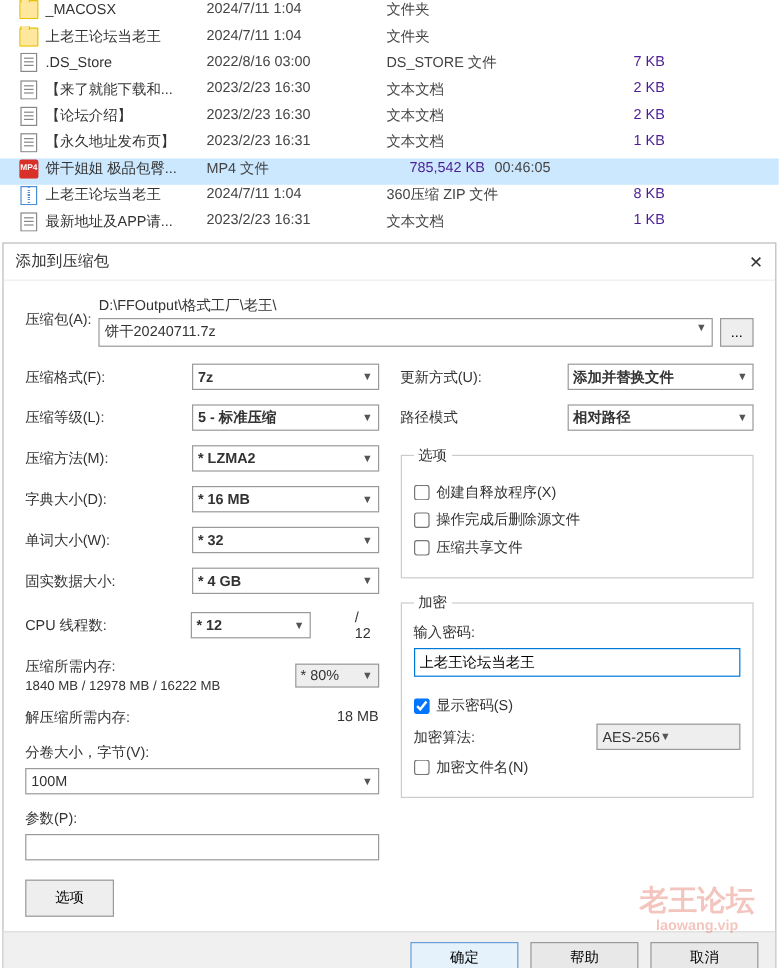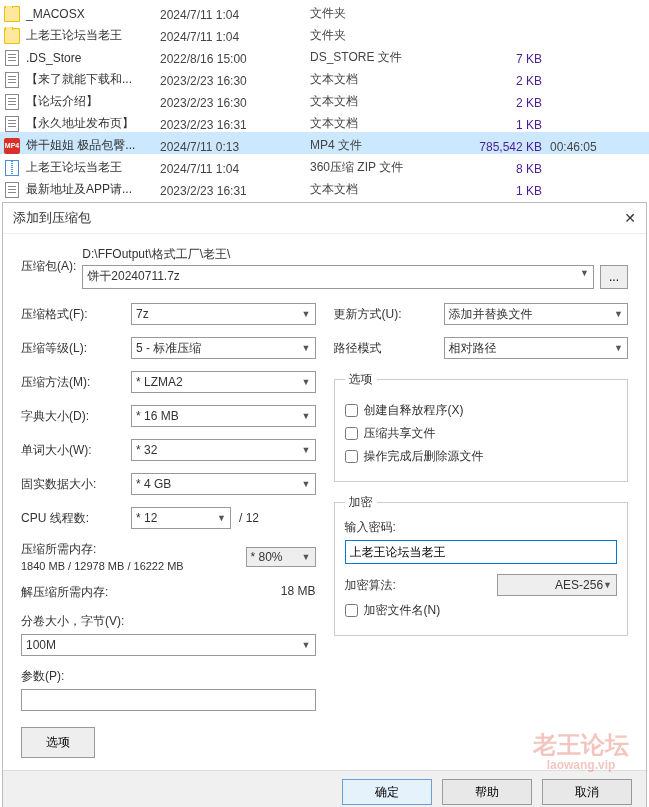--- a/index.html
+++ b/index.html
@@ -1,20 +1,20 @@
 <!DOCTYPE html>
 <html><head>
 <meta charset="utf-8">
 <style>
 * { box-sizing: border-box; margin: 0; padding: 0; font-family: "Microsoft YaHei", "Segoe UI", Arial, sans-serif; }
 body { font-size: 12px; color: #333; background: #fff; width: 649px; }
 
 
 .file-list { width: 100%; }
-.file-row { display: flex; align-items: flex-end; height: 22px; padding: 0 4px; }
+.file-row { display: flex; align-items: flex-start; height: 22px; padding: 0 16px; }
 .file-row.selected { background: #cce8ff; }
 .file-icon { width: 16px; height: 16px; margin-right: 6px; display: flex; align-items: center; justify-content: center; }
 .col-name { width: 156px; overflow: hidden; white-space: nowrap; text-overflow: ellipsis; display: flex; align-items: center; }
 .col-date { width: 150px; color: #444; }
 .col-type { width: 160px; color: #444; }
 .col-size { width: 80px; text-align: right; padding-right: 8px; color: #4c1d95; }
 .col-dur { color: #444; }
 
 
 .ic-folder { width:16px; height:16px; background:#ffe79e; border:1px solid #e6c200; border-radius:1px; position:relative; }
@@ -35,34 +35,34 @@
 .path-right { flex:1; }
 .path-label { padding-top:12px; }
 .path-text { font-size:12px; margin-bottom:2px; }
 .path-inputs { display:flex; gap:6px; }
 .path-input { flex:1; height:24px; border:1px solid #999; padding:2px 4px; font-size:12px; }
 .path-btn { width:28px; height:24px; border:1px solid #999; background:#eee; font-size:12px; cursor:pointer; }
 
 .cols { display:flex; gap:18px; }
 .col { flex:1; }
 
-.field { display:flex; align-items:center; margin-bottom:12px; }
+.field { display:flex; align-items:center; margin-bottom:12px;gap:29px; }
 .field-label { width:110px; }
-.field-sel { flex:1; height:22px; border:1px solid #999; background:#fff; padding:0 4px; font-size:12px; display:flex; align-items:center; justify-content:space-between; cursor:pointer; }
+.field-sel { flex:1; height:22px; border:1px solid #999; background:#fff; padding:0 4px; font-size:12px; display:flex; align-items:center; justify-content:space-between; cursor:pointer;font-weight:bold; }
 .chev { font-size:9px; color:#555; }
 .field-aux { margin-left:8px; }
 
 fieldset { border:1px solid #ccc; padding:8px 10px 10px; margin-bottom:12px; }
 legend { padding:0 4px; font-size:12px; }
 .chk { display:flex; align-items:center; margin:6px 0; gap:6px; }
 .chk input { width:13px; height:13px; }
 
 .pwd-input { width:100%; height:24px; border:1px solid #0078d7; padding:2px 4px; font-size:12px; margin:4px 0 10px; }
 .enc-row { display:flex; align-items:center; justify-content:space-between; }
-.enc-sel { width:120px; height:22px; border:1px solid #999; background:#eee; font-size:12px; padding:0 4px; display:flex; align-items:center; justify-content:flex-end; }
+.enc-sel { width:120px; height:22px; border:1px solid #999; background:#eee; font-size:12px; padding:0 4px; display:flex; align-items:center; justify-content:flex-start; }
 
 .mem { font-size:11px; color:#333; margin-top:2px; }
 .mem-pct { width:70px; height:20px; border:1px solid #999; background:#eee; font-size:12px; display:flex; align-items:center; justify-content:space-between; padding:0 4px; margin-left:auto; }
 
 .split-input { width:100%; height:22px; border:1px solid #999; padding:2px 4px; font-size:12px; display:flex; align-items:center; justify-content:space-between; margin-bottom:12px; }
 .param-input { width:100%; height:22px; border:1px solid #999; padding:2px 4px; font-size:12px; margin-bottom:16px; }
 .opt-btn { padding:6px 24px; border:1px solid #999; background:#eee; font-size:12px; cursor:pointer; }
 
 .dlg-footer { display:flex; justify-content:flex-end; gap:10px; padding:8px 14px; background:#f0f0f0; border-top:1px solid #ddd; }
 .dlg-footer button { width:90px; height:26px; border:1px solid #999; background:#e8e8e8; font-size:12px; cursor:pointer; }
@@ -102,21 +102,21 @@
         <div class="col-size"></div>
         <div class="col-dur"></div>
       </div>
       <div class="file-row">
         <div class="col-name">
           <span class="file-icon">
             <div class="ic-text"></div>
           </span>
           <span>.DS_Store</span>
         </div>
-        <div class="col-date">2022/8/16 15:00</div>
+        <div class="col-date">2022/8/16 03:00</div>
         <div class="col-type">DS_STORE 文件</div>
         <div class="col-size">7 KB</div>
         <div class="col-dur"></div>
       </div>
       <div class="file-row">
         <div class="col-name">
           <span class="file-icon">
             <div class="ic-text"></div>
           </span>
           <span>【来了就能下载和...</span>
@@ -150,21 +150,20 @@
         <div class="col-size">1 KB</div>
         <div class="col-dur"></div>
       </div>
       <div class="file-row selected">
         <div class="col-name">
           <span class="file-icon">
             <div class="ic-mp4">MP4</div>
           </span>
           <span>饼干姐姐 极品包臀...</span>
         </div>
-        <div class="col-date">2024/7/11 0:13</div>
         <div class="col-type">MP4 文件</div>
         <div class="col-size">785,542 KB</div>
         <div class="col-dur">00:46:05</div>
       </div>
       <div class="file-row">
         <div class="col-name">
           <span class="file-icon">
             <div class="ic-zip"></div>
           </span>
           <span>上老王论坛当老王</span>
@@ -309,32 +308,36 @@
             </div>
 
         <fieldset>
           <legend>选项</legend>
           <label class="chk">
                 <input type="checkbox" style="">
                 <span>创建自释放程序(X)</span>
               </label>
           <label class="chk">
                 <input type="checkbox" style="">
+                <span>操作完成后删除源文件</span>
+              </label>
+          <label class="chk">
+                <input type="checkbox" style="">
                 <span>压缩共享文件</span>
-              </label>
-          <label class="chk">
-                <input type="checkbox" style="">
-                <span>操作完成后删除源文件</span>
               </label>
         </fieldset>
 
         <fieldset>
           <legend>加密</legend>
           <div>输入密码:</div>
           <input class="pwd-input" value="上老王论坛当老王" style="">
+          <label class="chk">
+                <input type="checkbox" checked="" style="">
+                <span>显示密码(S)</span>
+              </label>
           <div class="enc-row">
             <span>加密算法:</span>
             <div class="enc-sel">
                   <span>AES-256</span>
                   <span class="chev">▼</span>
                 </div>
           </div>
           <label class="chk">
                 <input type="checkbox" style="">
                 <span>加密文件名(N)</span>

